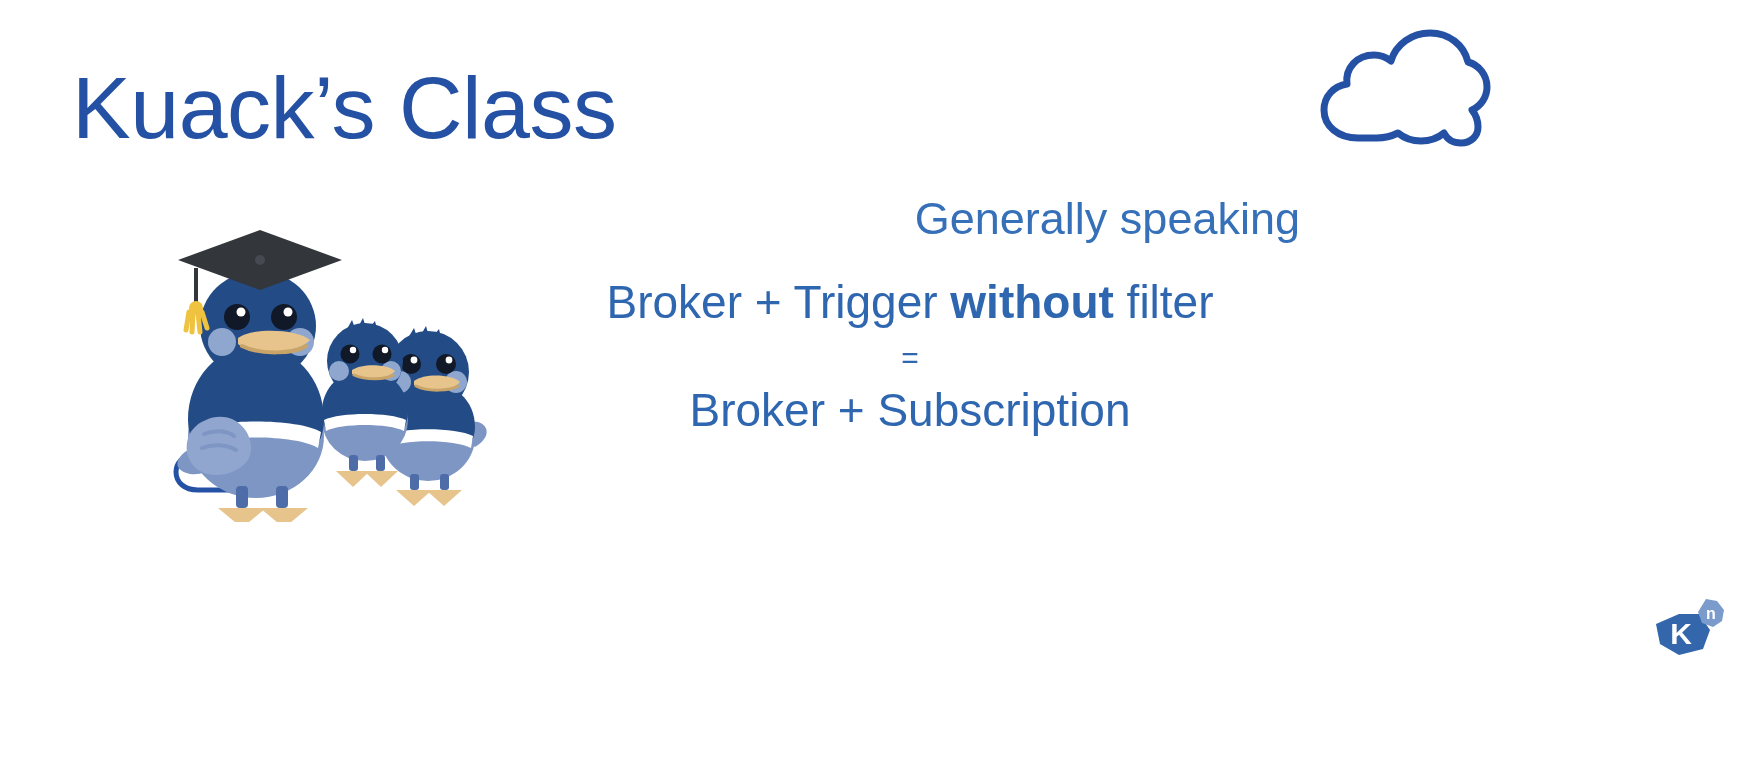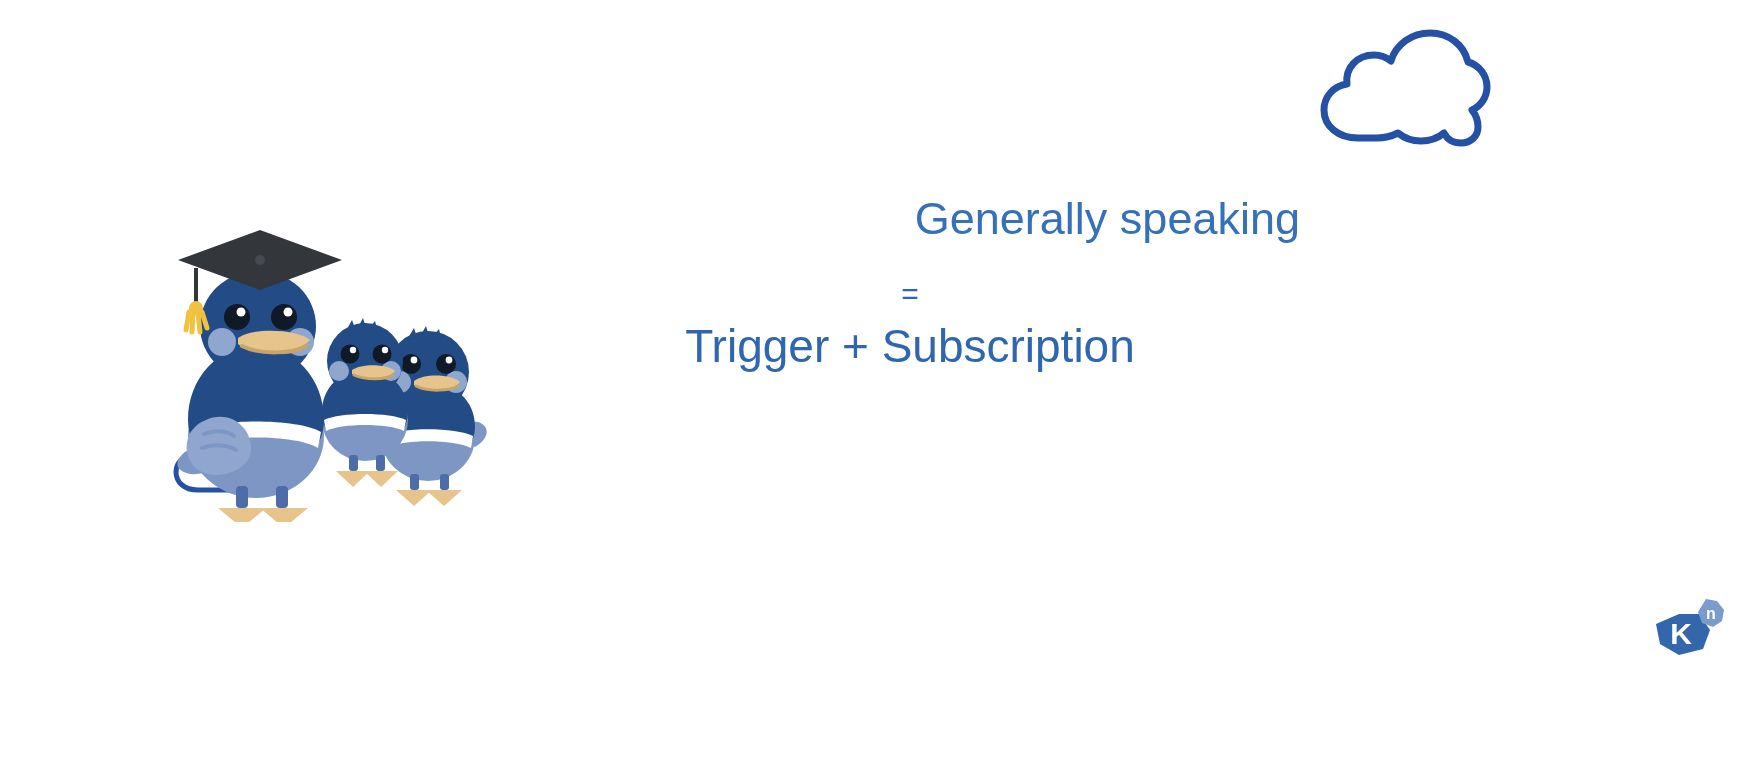--- a/index.html
+++ b/index.html
@@ -77,20 +77,21 @@
     top: 592px;
     width: 78px;
     height: 78px;
   }
 </style>
 </head>
 <body>
 
 <div id="slide">
 
+  <div id="slide-title">Kuack’s Class</div>
 
   <div id="cloud-decoration">
     <svg viewBox="0 0 190 122" width="190" height="122" aria-hidden="true">
       <path d="M52 112
                C 32 112 18 100 18 84
                C 18 70 28 60 41 58
                C 39 42 51 29 68 29
                C 74 29 80 31 85 35
                C 90 18 106 7 124 7
                C 143 7 158 19 162 36
@@ -231,24 +232,25 @@
         <path d="M58 286 L 106 286 L 82 306 Z" fill="#E6C48C"></path>
         <path d="M100 286 L 148 286 L 124 306 Z" fill="#E6C48C"></path>
       </g>
     </svg>
   </div>
 
   <div id="body-text">
 
     <div id="line-generally" class="body-line">Generally speaking</div>
 
+    <div id="line-broker" class="body-line"><span>Broker + Trigger </span><span class="emphasis">without</span><span> filter</span></div>
 
     <div id="line-equals" class="body-line">=</div>
 
-    <div id="line-channel" class="body-line">Trigger + Subscription</div>
+    <div id="line-channel" class="body-line">Broker + Subscription</div>
   </div>
 
   <div id="knative-logo">
     <svg viewBox="0 0 78 78" width="78" height="78" aria-hidden="true">
 
       <polygon points="31,22 51,22 62,38 55,57 31,63 12,52 8,32" fill="#3366AA"></polygon>
       <text x="33" y="52" font-family="Liberation Sans, sans-serif" font-size="30" font-weight="700" fill="#ffffff" text-anchor="middle">K</text>
 
       <polygon points="58,7 69,9 76,18 74,29 65,35 54,31 50,20" fill="#7B9BCD"></polygon>
       <text x="63" y="27" font-family="Liberation Sans, sans-serif" font-size="16" font-weight="700" fill="#ffffff" text-anchor="middle">n</text>

